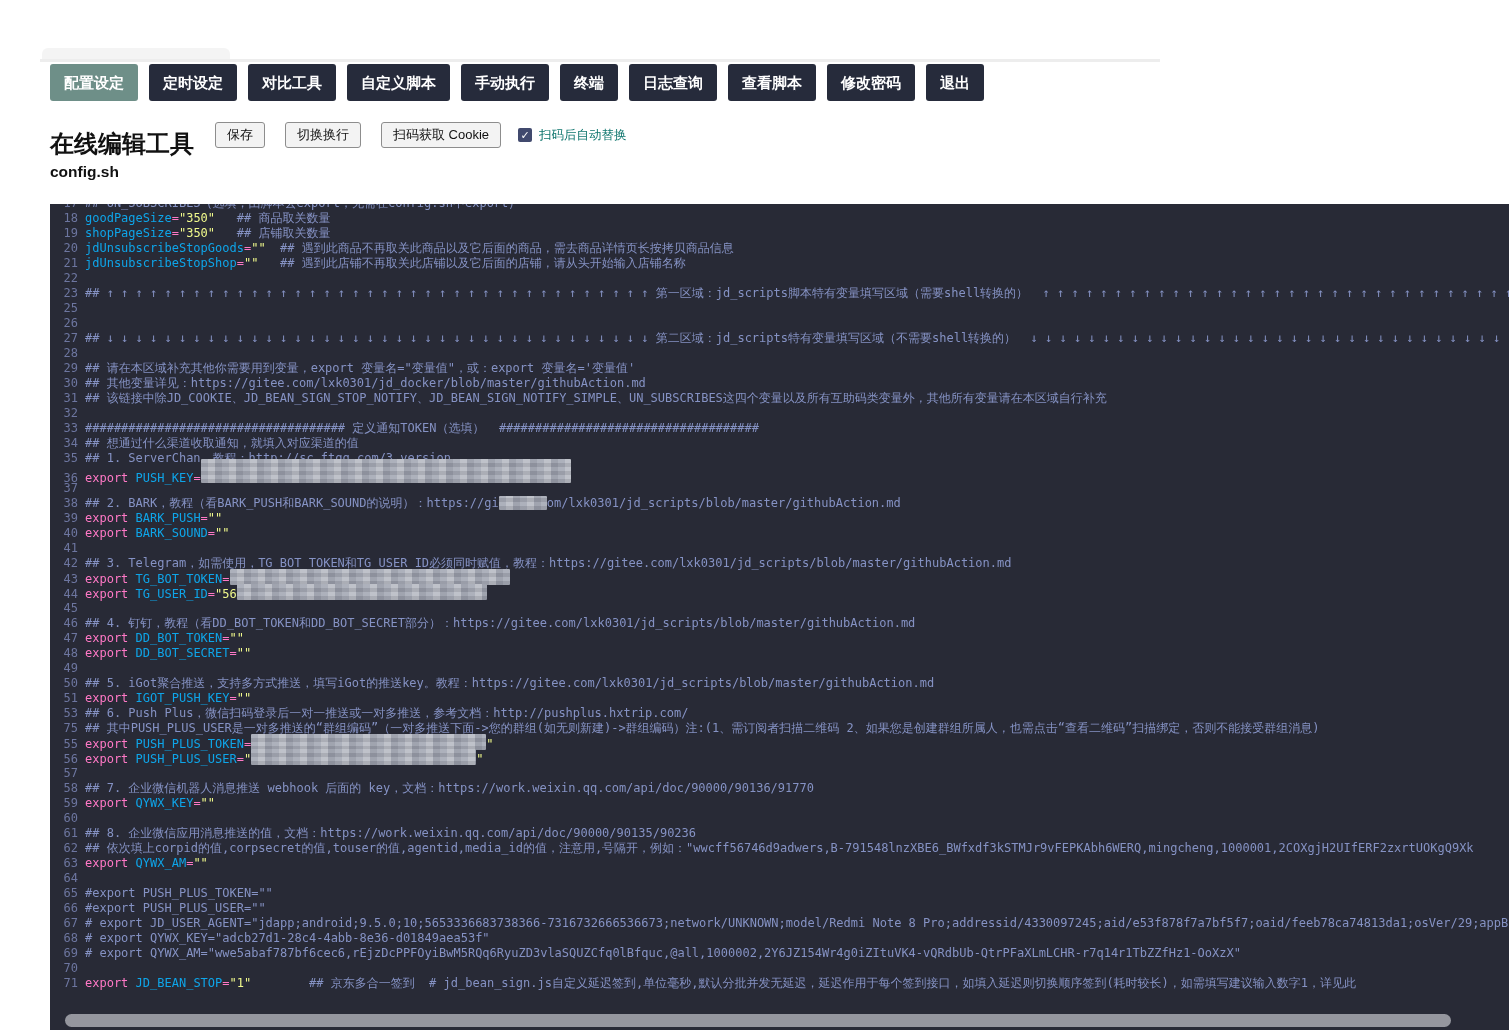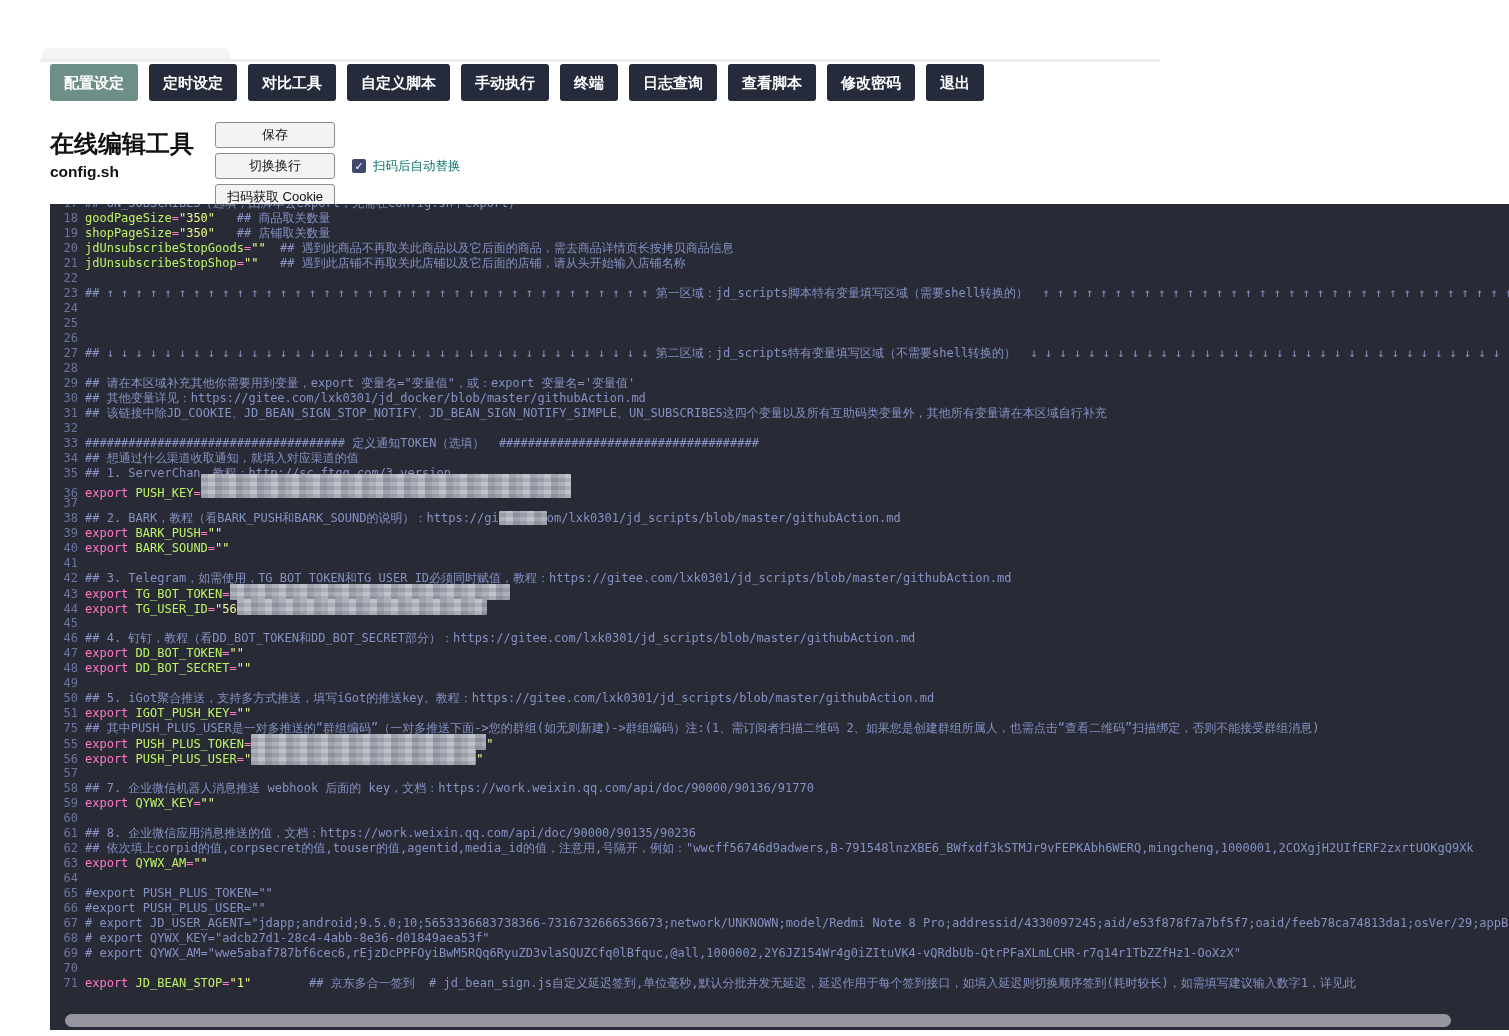--- a/index.html
+++ b/index.html
@@ -28,21 +28,21 @@
 
   #file-name{position:absolute;left:50px;top:163px;font-size:15.5px;font-weight:bold;color:#111;}
 
   
   #editor{position:absolute;left:50px;top:204px;width:1459px;height:826px;background:#282a36;overflow:hidden;}
   #code{margin-top:-8px;}
   .code-line{height:15px;line-height:15px;white-space:pre;font-family:"DejaVu Sans Mono",monospace;font-size:12px;}
   .gut{display:inline-block;width:28px;text-align:right;padding-right:7px;color:#6d76a0;}
   .tok-c{color:#8592c4;}
   .tok-k{color:#ff79c6;}
-  .tok-v{color:#bef264;}
+  .tok-v{color:#0ea5e9;}
   .tok-o{color:#ff79c6;}
   .tok-s{color:#f1fa8c;}
   .tok-x{display:inline-block;position:relative;vertical-align:middle;z-index:3;border-radius:1px;
     background:
       repeating-linear-gradient(0deg, rgba(20,20,30,.10) 0 4px, rgba(255,255,255,.05) 4px 8px),
       repeating-linear-gradient(90deg, #a9adb8 0 7px, #bcbfc7 7px 14px, #9b9fab 14px 21px);}
 
   
   #hscroll-thumb{position:absolute;left:15px;right:58px;bottom:3px;height:13px;border-radius:7px;
     background:rgba(173,175,182,0.82);cursor:pointer;}
@@ -63,21 +63,21 @@
       <div class="nav-btn">终端</div>
       <div class="nav-btn">日志查询</div>
       <div class="nav-btn">查看脚本</div>
       <div class="nav-btn">修改密码</div>
       <div class="nav-btn">退出</div>
     </div>
 
   <div id="page-title">在线编辑工具</div>
 
   <div id="toolbar">
-    <span id="toolbar-buttons" style="display:flex;gap:5px;flex-direction:column;">
+    <span id="toolbar-buttons" style="display:flex;gap:20px;">
         <button class="tb-btn">保存</button>
         <button class="tb-btn">切换换行</button>
         <button class="tb-btn">扫码获取 Cookie</button>
       </span>
     <span id="auto-replace">
       <span class="checkbox">✓</span>
       <span id="auto-replace-label">扫码后自动替换</span>
     </span>
   </div>
 
@@ -85,21 +85,20 @@
 
   <div id="editor">
     <div id="code">
         <div class="code-line"><span class="gut">17</span><span class="tok-c">## UN_SUBSCRIBES（选填，由脚本去export，无需在config.sh中export）</span></div>
         <div class="code-line"><span class="gut">18</span><span class="tok-v">goodPageSize</span><span class="tok-o">=</span><span class="tok-s">"350"</span><span class="tok-c">   ## 商品取关数量</span></div>
         <div class="code-line"><span class="gut">19</span><span class="tok-v">shopPageSize</span><span class="tok-o">=</span><span class="tok-s">"350"</span><span class="tok-c">   ## 店铺取关数量</span></div>
         <div class="code-line"><span class="gut">20</span><span class="tok-v">jdUnsubscribeStopGoods</span><span class="tok-o">=</span><span class="tok-s">""</span><span class="tok-c">  ## 遇到此商品不再取关此商品以及它后面的商品，需去商品详情页长按拷贝商品信息</span></div>
         <div class="code-line"><span class="gut">21</span><span class="tok-v">jdUnsubscribeStopShop</span><span class="tok-o">=</span><span class="tok-s">""</span><span class="tok-c">   ## 遇到此店铺不再取关此店铺以及它后面的店铺，请从头开始输入店铺名称</span></div>
         <div class="code-line"><span class="gut">22</span></div>
         <div class="code-line"><span class="gut">23</span><span class="tok-c">## ↑ ↑ ↑ ↑ ↑ ↑ ↑ ↑ ↑ ↑ ↑ ↑ ↑ ↑ ↑ ↑ ↑ ↑ ↑ ↑ ↑ ↑ ↑ ↑ ↑ ↑ ↑ ↑ ↑ ↑ ↑ ↑ ↑ ↑ ↑ ↑ ↑ ↑ 第一区域：jd_scripts脚本特有变量填写区域（需要shell转换的）  ↑ ↑ ↑ ↑ ↑ ↑ ↑ ↑ ↑ ↑ ↑ ↑ ↑ ↑ ↑ ↑ ↑ ↑ ↑ ↑ ↑ ↑ ↑ ↑ ↑ ↑ ↑ ↑ ↑ ↑ ↑ ↑ ↑ ↑ ↑ ↑ ↑ ↑</span></div>
-        <div class="code-line"><span class="gut">24</span></div>
         <div class="code-line"><span class="gut">25</span></div>
         <div class="code-line"><span class="gut">26</span></div>
         <div class="code-line"><span class="gut">27</span><span class="tok-c">## ↓ ↓ ↓ ↓ ↓ ↓ ↓ ↓ ↓ ↓ ↓ ↓ ↓ ↓ ↓ ↓ ↓ ↓ ↓ ↓ ↓ ↓ ↓ ↓ ↓ ↓ ↓ ↓ ↓ ↓ ↓ ↓ ↓ ↓ ↓ ↓ ↓ ↓ 第二区域：jd_scripts特有变量填写区域（不需要shell转换的）  ↓ ↓ ↓ ↓ ↓ ↓ ↓ ↓ ↓ ↓ ↓ ↓ ↓ ↓ ↓ ↓ ↓ ↓ ↓ ↓ ↓ ↓ ↓ ↓ ↓ ↓ ↓ ↓ ↓ ↓ ↓ ↓ ↓ ↓ ↓ ↓ ↓ ↓</span></div>
         <div class="code-line"><span class="gut">28</span></div>
         <div class="code-line"><span class="gut">29</span><span class="tok-c">## 请在本区域补充其他你需要用到变量，export 变量名="变量值"，或：export 变量名='变量值'</span></div>
         <div class="code-line"><span class="gut">30</span><span class="tok-c">## 其他变量详见：https://gitee.com/lxk0301/jd_docker/blob/master/githubAction.md</span></div>
         <div class="code-line"><span class="gut">31</span><span class="tok-c">## 该链接中除JD_COOKIE、JD_BEAN_SIGN_STOP_NOTIFY、JD_BEAN_SIGN_NOTIFY_SIMPLE、UN_SUBSCRIBES这四个变量以及所有互助码类变量外，其他所有变量请在本区域自行补充</span></div>
         <div class="code-line"><span class="gut">32</span></div>
         <div class="code-line"><span class="gut">33</span><span class="tok-c">#################################### 定义通知TOKEN（选填）  ####################################</span></div>
         <div class="code-line"><span class="gut">34</span><span class="tok-c">## 想通过什么渠道收取通知，就填入对应渠道的值</span></div>
@@ -113,20 +112,21 @@
         <div class="code-line"><span class="gut">42</span><span class="tok-c">## 3. Telegram，如需使用，TG_BOT_TOKEN和TG_USER_ID必须同时赋值，教程：https://gitee.com/lxk0301/jd_scripts/blob/master/githubAction.md</span></div>
         <div class="code-line"><span class="gut">43</span><span class="tok-k">export </span><span class="tok-v">TG_BOT_TOKEN</span><span class="tok-o">=</span><span class="tok-x" style="width: 280px; height: 16px; top: -2px;"></span></div>
         <div class="code-line"><span class="gut">44</span><span class="tok-k">export </span><span class="tok-v">TG_USER_ID</span><span class="tok-o">=</span><span class="tok-s">"56</span><span class="tok-x" style="width: 250px; height: 16px; top: -2px;"></span></div>
         <div class="code-line"><span class="gut">45</span></div>
         <div class="code-line"><span class="gut">46</span><span class="tok-c">## 4. 钉钉，教程（看DD_BOT_TOKEN和DD_BOT_SECRET部分）：https://gitee.com/lxk0301/jd_scripts/blob/master/githubAction.md</span></div>
         <div class="code-line"><span class="gut">47</span><span class="tok-k">export </span><span class="tok-v">DD_BOT_TOKEN</span><span class="tok-o">=</span><span class="tok-s">""</span></div>
         <div class="code-line"><span class="gut">48</span><span class="tok-k">export </span><span class="tok-v">DD_BOT_SECRET</span><span class="tok-o">=</span><span class="tok-s">""</span></div>
         <div class="code-line"><span class="gut">49</span></div>
         <div class="code-line"><span class="gut">50</span><span class="tok-c">## 5. iGot聚合推送，支持多方式推送，填写iGot的推送key。教程：https://gitee.com/lxk0301/jd_scripts/blob/master/githubAction.md</span></div>
         <div class="code-line"><span class="gut">51</span><span class="tok-k">export </span><span class="tok-v">IGOT_PUSH_KEY</span><span class="tok-o">=</span><span class="tok-s">""</span></div>
+        <div class="code-line"><span class="gut">53</span><span class="tok-c">## 6. Push Plus，微信扫码登录后一对一推送或一对多推送，参考文档：http://pushplus.hxtrip.com/</span></div>
         <div class="code-line"><span class="gut">75</span><span class="tok-c">## 其中PUSH_PLUS_USER是一对多推送的“群组编码”（一对多推送下面-&gt;您的群组(如无则新建)-&gt;群组编码）注:(1、需订阅者扫描二维码 2、如果您是创建群组所属人，也需点击“查看二维码”扫描绑定，否则不能接受群组消息)</span></div>
         <div class="code-line"><span class="gut">55</span><span class="tok-k">export </span><span class="tok-v">PUSH_PLUS_TOKEN</span><span class="tok-o">=</span><span class="tok-x" style="width: 235px; height: 16px; top: -2px;"></span><span class="tok-s">"</span></div>
         <div class="code-line"><span class="gut">56</span><span class="tok-k">export </span><span class="tok-v">PUSH_PLUS_USER</span><span class="tok-o">=</span><span class="tok-s">"</span><span class="tok-x" style="width: 225px; height: 16px; top: -2px;"></span><span class="tok-s">"</span></div>
         <div class="code-line"><span class="gut">57</span></div>
         <div class="code-line"><span class="gut">58</span><span class="tok-c">## 7. 企业微信机器人消息推送 webhook 后面的 key，文档：https://work.weixin.qq.com/api/doc/90000/90136/91770</span></div>
         <div class="code-line"><span class="gut">59</span><span class="tok-k">export </span><span class="tok-v">QYWX_KEY</span><span class="tok-o">=</span><span class="tok-s">""</span></div>
         <div class="code-line"><span class="gut">60</span></div>
         <div class="code-line"><span class="gut">61</span><span class="tok-c">## 8. 企业微信应用消息推送的值，文档：https://work.weixin.qq.com/api/doc/90000/90135/90236</span></div>
         <div class="code-line"><span class="gut">62</span><span class="tok-c">## 依次填上corpid的值,corpsecret的值,touser的值,agentid,media_id的值，注意用,号隔开，例如："wwcff56746d9adwers,B-791548lnzXBE6_BWfxdf3kSTMJr9vFEPKAbh6WERQ,mingcheng,1000001,2COXgjH2UIfERF2zxrtUOKgQ9Xk</span></div>
         <div class="code-line"><span class="gut">63</span><span class="tok-k">export </span><span class="tok-v">QYWX_AM</span><span class="tok-o">=</span><span class="tok-s">""</span></div>

